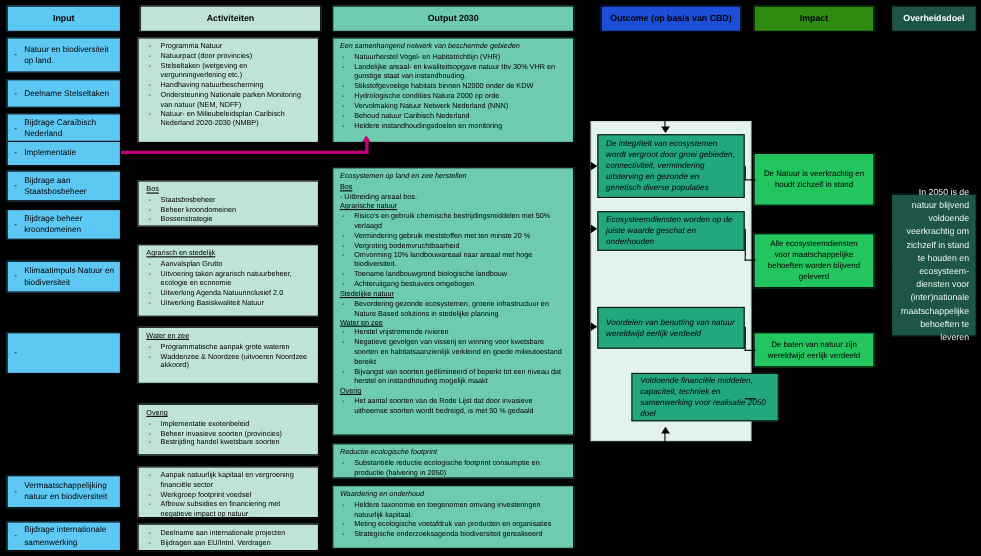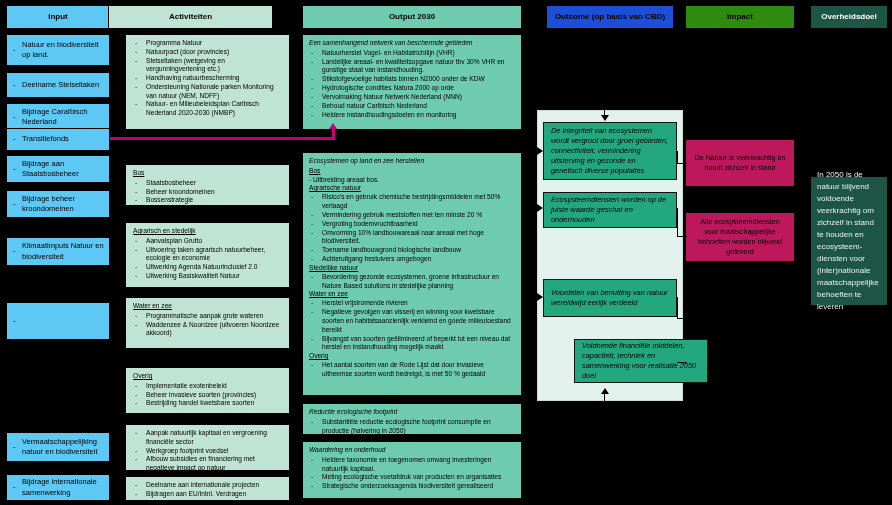--- a/index.html
+++ b/index.html
@@ -110,38 +110,38 @@
     font-style: italic;
     font-size: 7.4px;
     line-height: 1.33;
     padding: 5px 7px;
     display: flex;
     align-items: center;
   }
 
   
   .impact-box {
-    background: #be185d;
+    background: #22c55e;
     color: #000;
     font-size: 7.2px;
     line-height: 1.4;
     text-align: center;
     padding: 5px 7px;
     display: flex;
     align-items: center;
     justify-content: center;
   }
 
   
   .doel-box {
     background: #1d5546;
     color: #e8f3ef;
     font-size: 8px;
     line-height: 1.5;
-    text-align: left;
+    text-align: right;
     padding: 8px 6px;
     display: flex;
     align-items: center;
     justify-content: center;
   }
 
   
   .line { position: absolute; background: #000; }
   .line-mag { position: absolute; background: #c2007b; }
   .arrow-up {
@@ -173,21 +173,21 @@
     border-left: 6px solid #000;
   }
 </style>
 </head>
 <body>
 
 <div id="canvas">
 
   <div class="box hdr hdr-input" style="left:6px; top:5px; width:104px; height:24px;">Input</div>
 
-  <div class="box hdr hdr-act" style="left:108px; top:5px; width:165px; height:24px;">Activiteiten</div>
+  <div class="box hdr hdr-act" style="left:127px; top:5px; width:165px; height:24px;">Activiteiten</div>
 
   <div class="box hdr hdr-out" style="left:302px; top:5px; width:220px; height:24px;">Output 2030</div>
 
   <div class="box hdr hdr-outcome" style="left:546px; top:5px; width:128px; height:24px;">Outcome (op basis van CBD)</div>
 
   <div class="box hdr hdr-impact" style="left:685px; top:5px; width:110px; height:24px;">Impact</div>
 
   <div class="box hdr hdr-doel" style="left:810px; top:5px; width:78px; height:24px;">Overheidsdoel</div>
 
   <div class="box input-box" style="left:6px; top:34px; width:104px; height:32px;">
@@ -200,21 +200,21 @@
     <span class="txt">Deelname Stelseltaken</span>
   </div>
 
   <div class="box input-box" style="left:6px; top:103px; width:104px; height:28px;">
     <span class="dash">-</span>
     <span class="txt">Bijdrage Caraïbisch Nederland</span>
   </div>
 
   <div class="box input-box" style="left:6px; top:128px; width:104px; height:23px;">
     <span class="dash">-</span>
-    <span class="txt">Transitiefonds</span>
+    <span class="txt">Implementatie</span>
   </div>
 
   <div class="box input-box" style="left:6px; top:155px; width:104px; height:28px;">
     <span class="dash">-</span>
     <span class="txt">Bijdrage aan Staatsbosbeheer</span>
   </div>
 
   <div class="box input-box" style="left:6px; top:190px; width:104px; height:28px;">
     <span class="dash">-</span>
     <span class="txt">Bijdrage beheer kroondomeinen</span>
@@ -371,20 +371,21 @@
   <div class="box outcome-box" style="left:543px; top:192px; width:134px; height:36px;">Ecosysteemdiensten worden op de juiste waarde geschat en onderhouden</div>
 
   <div class="box outcome-box" style="left:543px; top:279px; width:134px; height:38px;">Voordelen van benutting van natuur wereldwijd eerlijk verdeeld</div>
 
   <div class="box outcome-box" style="left:574px; top:339px; width:134px; height:44px;">Voldoende financiële middelen, capaciteit, techniek en samenwerking voor realisatie 2050 doel</div>
 
   <div class="box impact-box" style="left:685px; top:139px; width:110px; height:48px;">De Natuur is veerkrachtig en houdt zichzelf in stand</div>
 
   <div class="box impact-box" style="left:685px; top:212px; width:110px; height:50px;">Alle ecosysteemdiensten voor maatschappelijke behoeften worden blijvend geleverd</div>
 
+  <div class="box impact-box" style="left:685px; top:302px; width:110px; height:32px;">De baten van natuur zijn wereldwijd eerlijk verdeeld</div>
 
   <div class="box doel-box" style="left:810px; top:176px; width:78px; height:130px;">In 2050 is de natuur blijvend voldoende veerkrachtig om zichzelf in stand te houden en ecosysteem-diensten voor (inter)nationale maatschappelijke behoeften te leveren</div>
 
   <div class="line-mag" style="left:110px; top:137px; width:224px; height:3px;"></div>
   <div class="line-mag" style="left:332px; top:128px; width:3px; height:12px;"></div>
   <div class="arrow-up" style="left:329px; top:123px;"></div>
 
   <div class="line" style="left:604px; top:101px; width:1px; height:16px;"></div>
   <div class="arrow-dn-blk" style="left:601px; top:115px;"></div>
 

